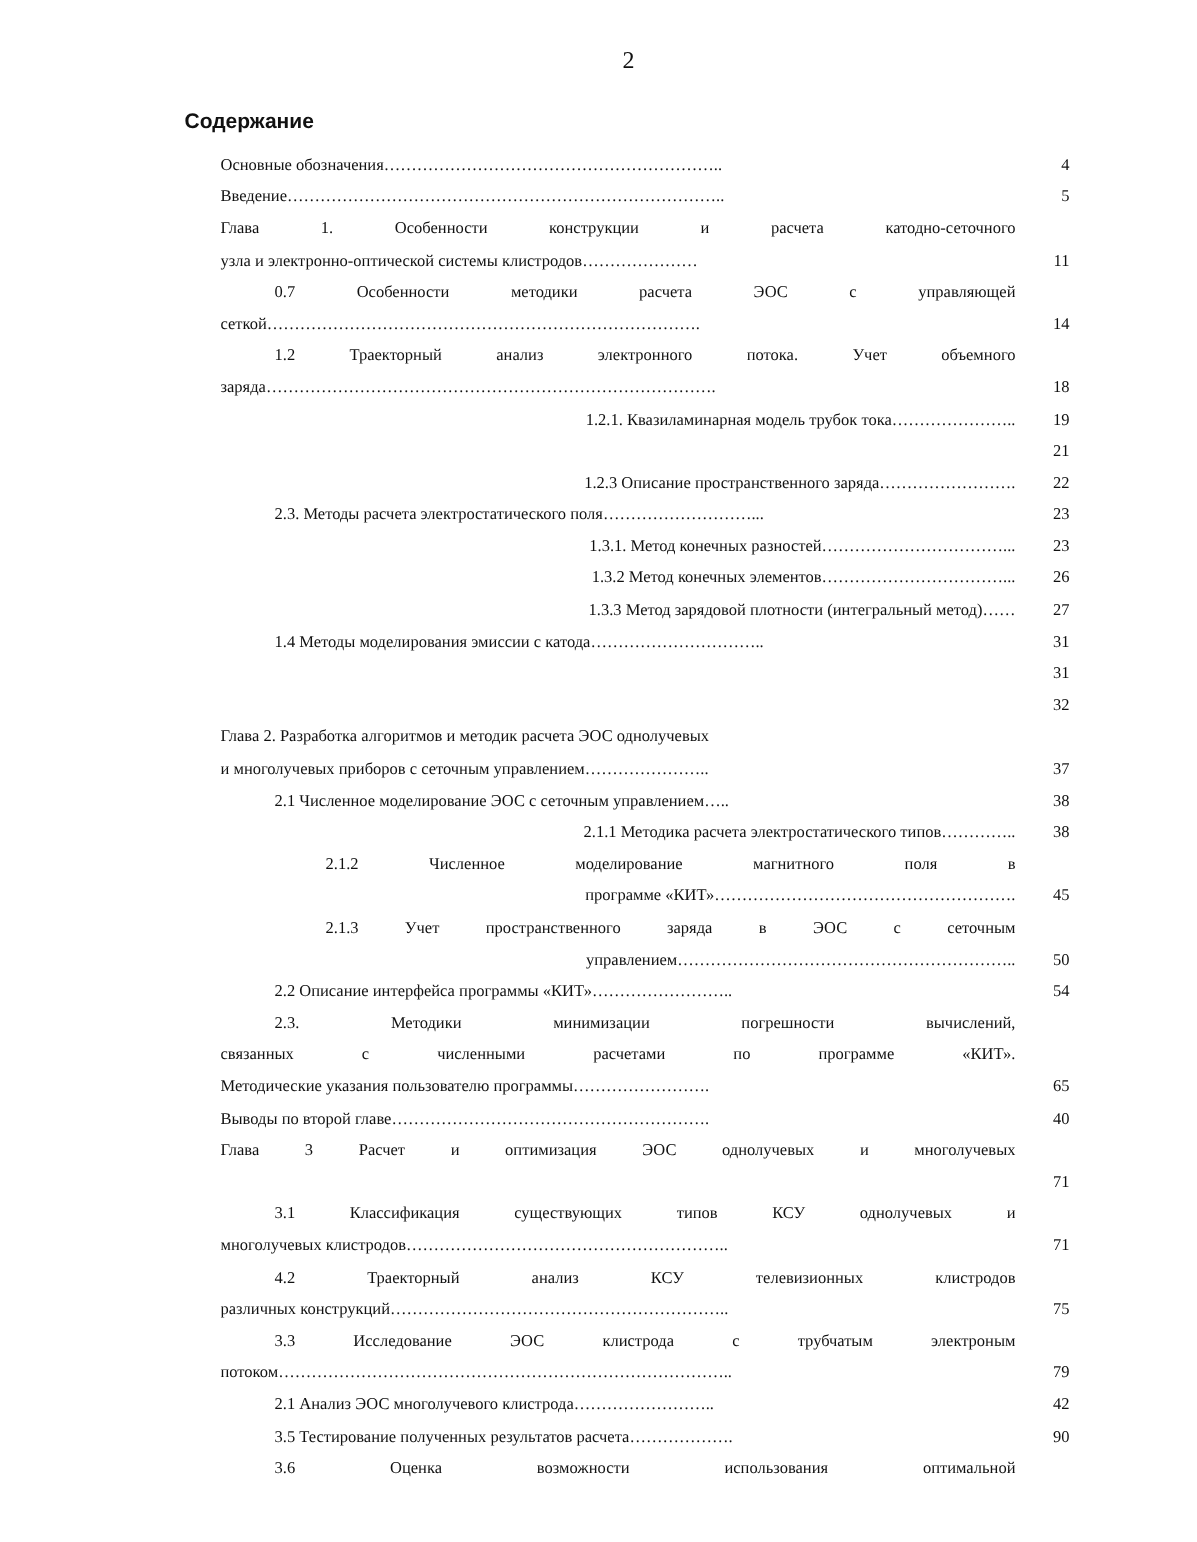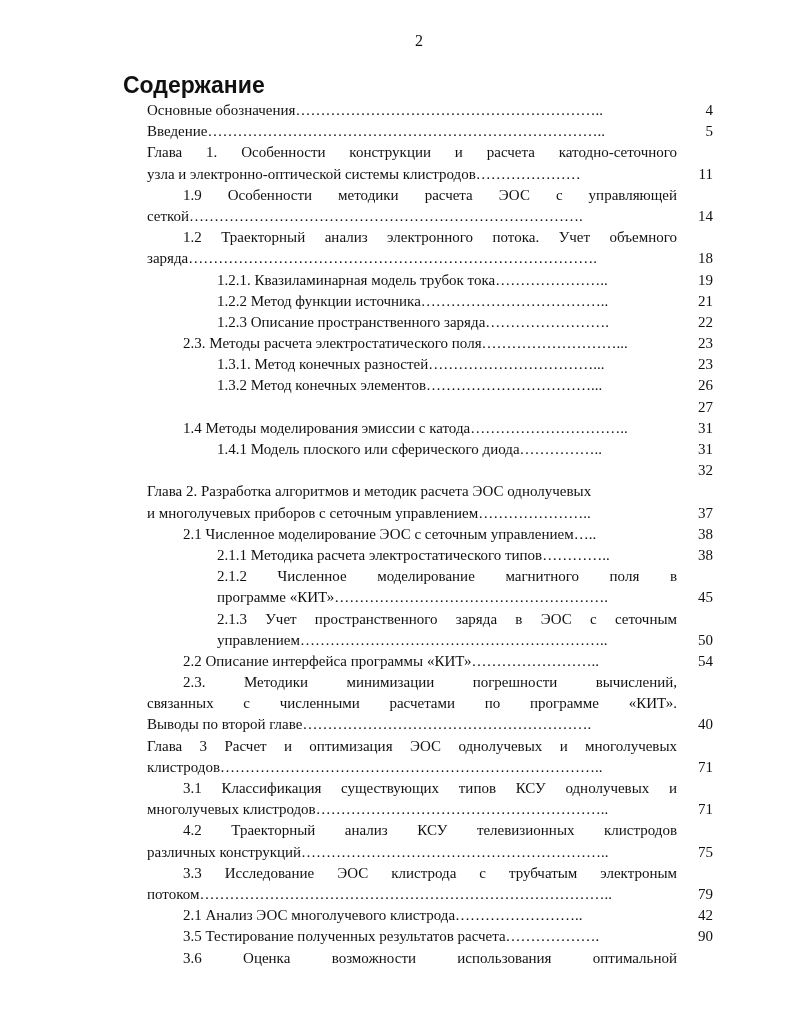--- a/index.html
+++ b/index.html
@@ -1,29 +1,29 @@
 <!DOCTYPE html>
 <html><head>
 <meta charset="utf-8">
 <style>
   html, body { margin: 0; padding: 0; background: #ffffff; }
   body { width: 798px; height: 1028px; position: relative; overflow: hidden;
          font-family: "Liberation Serif", serif; color: #111; }
   .page-num { position: absolute; top: 32px; left: 0; width: 838px; text-align: center;
               font-size: 16px; }
   .title { position: absolute; top: 72px; left: 123px; font-family: "Liberation Sans", sans-serif;
-           font-weight: bold; font-size: 23px; }
+           font-weight: bold; font-size: 14px; }
   .toc { position: absolute; top: 100px; left: 0; width: 798px; }
-  .row { position: relative; height: 21.2px; font-size: 15px; line-height: 21.2px; white-space: nowrap; }
+  .row { position: relative; height: 21.2px; font-size: 11px; line-height: 21.2px; white-space: nowrap; }
   .text { position: absolute; left: 147px; width: 530px; overflow: hidden; }
   .text.justify { text-align: justify; text-align-last: justify; }
   .pg { position: absolute; left: 683px; width: 30px; text-align: right; }
   .l0 { left: 147px; width: 530px; }
   .l1 { left: 183px; width: 494px; }
-  .l2 { left: 217px; width: 460px; }
+  .l2 { left: 217px; width: 460px; text-align: right; }
 </style>
 </head>
 <body>
 
 <div class="page-num">2</div>
 <div class="title">Содержание</div>
 
 <div class="toc" id="toc">
     <div class="row">
       <span class="text l0">Основные обозначения……………………………………………………..</span>
@@ -35,68 +35,67 @@
     </div>
     <div class="row">
       <span class="text l0 justify">Глава 1.  Особенности конструкции и расчета катодно-сеточного</span>
       <span class="pg"></span>
     </div>
     <div class="row">
       <span class="text l0">узла и электронно-оптической системы клистродов…………………</span>
       <span class="pg">11</span>
     </div>
     <div class="row">
-      <span class="text l1 justify">1.9 Особенности методики расчета ЭОС с управляющей</span>
+      <span class="text l1 justify">0.7 Особенности методики расчета ЭОС с управляющей</span>
       <span class="pg"></span>
     </div>
     <div class="row">
       <span class="text l0">сеткой…………………………………………………………………….</span>
       <span class="pg">14</span>
     </div>
     <div class="row">
       <span class="text l1 justify">1.2 Траекторный анализ электронного потока. Учет объемного</span>
       <span class="pg"></span>
     </div>
     <div class="row">
       <span class="text l0">заряда……………………………………………………………………….</span>
       <span class="pg">18</span>
     </div>
     <div class="row">
       <span class="text l2">1.2.1. Квазиламинарная модель трубок тока…………………..</span>
       <span class="pg">19</span>
     </div>
     <div class="row">
-      <span class="text l2">1.2.2 Метод функции источника………………………………..</span>
       <span class="pg">21</span>
     </div>
     <div class="row">
       <span class="text l2">1.2.3 Описание пространственного заряда…………………….</span>
       <span class="pg">22</span>
     </div>
     <div class="row">
       <span class="text l1">2.3. Методы расчета электростатического поля………………………...</span>
       <span class="pg">23</span>
     </div>
     <div class="row">
       <span class="text l2">1.3.1. Метод конечных разностей……………………………...</span>
       <span class="pg">23</span>
     </div>
     <div class="row">
       <span class="text l2">1.3.2 Метод конечных элементов……………………………...</span>
       <span class="pg">26</span>
     </div>
     <div class="row">
+      <span class="text l2">1.3.3 Метод зарядовой плотности (интегральный метод)……</span>
       <span class="pg">27</span>
     </div>
     <div class="row">
       <span class="text l1">1.4 Методы моделирования эмиссии с катода…………………………..</span>
       <span class="pg">31</span>
     </div>
     <div class="row">
-      <span class="text l2">1.4.1 Модель плоского или сферического диода……………..</span>
       <span class="pg">31</span>
     </div>
     <div class="row">
       <span class="pg">32</span>
     </div>
     <div class="row">
       <span class="text l0">Глава 2. Разработка алгоритмов и методик расчета ЭОС однолучевых</span>
       <span class="pg"></span>
     </div>
     <div class="row">
@@ -133,29 +132,32 @@
     </div>
     <div class="row">
       <span class="text l1 justify">2.3. Методики минимизации погрешности вычислений,</span>
       <span class="pg"></span>
     </div>
     <div class="row">
       <span class="text l0 justify">связанных с численными расчетами по программе «КИТ».</span>
       <span class="pg"></span>
     </div>
     <div class="row">
+      <span class="text l0">Методические указания пользователю программы…………………….</span>
+      <span class="pg">65</span>
+    </div>
+    <div class="row">
       <span class="text l0">Выводы по второй главе………………………………………………….</span>
       <span class="pg">40</span>
     </div>
     <div class="row">
       <span class="text l0 justify">Глава 3 Расчет и оптимизация ЭОС однолучевых и многолучевых</span>
       <span class="pg"></span>
     </div>
     <div class="row">
-      <span class="text l0">клистродов…………………………………………………………………..</span>
       <span class="pg">71</span>
     </div>
     <div class="row">
       <span class="text l1 justify">3.1 Классификация существующих типов КСУ однолучевых и</span>
       <span class="pg"></span>
     </div>
     <div class="row">
       <span class="text l0">многолучевых клистродов…………………………………………………..</span>
       <span class="pg">71</span>
     </div>

